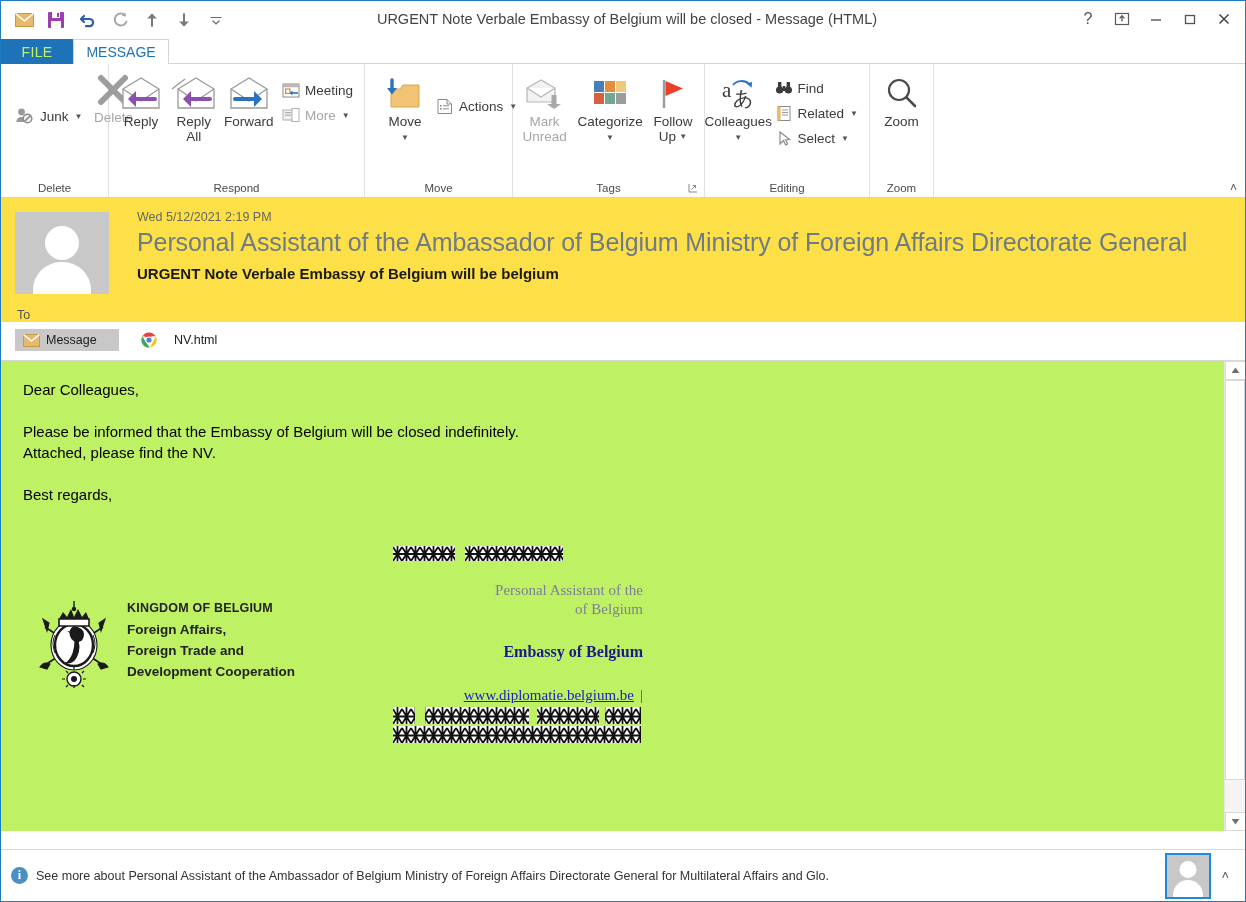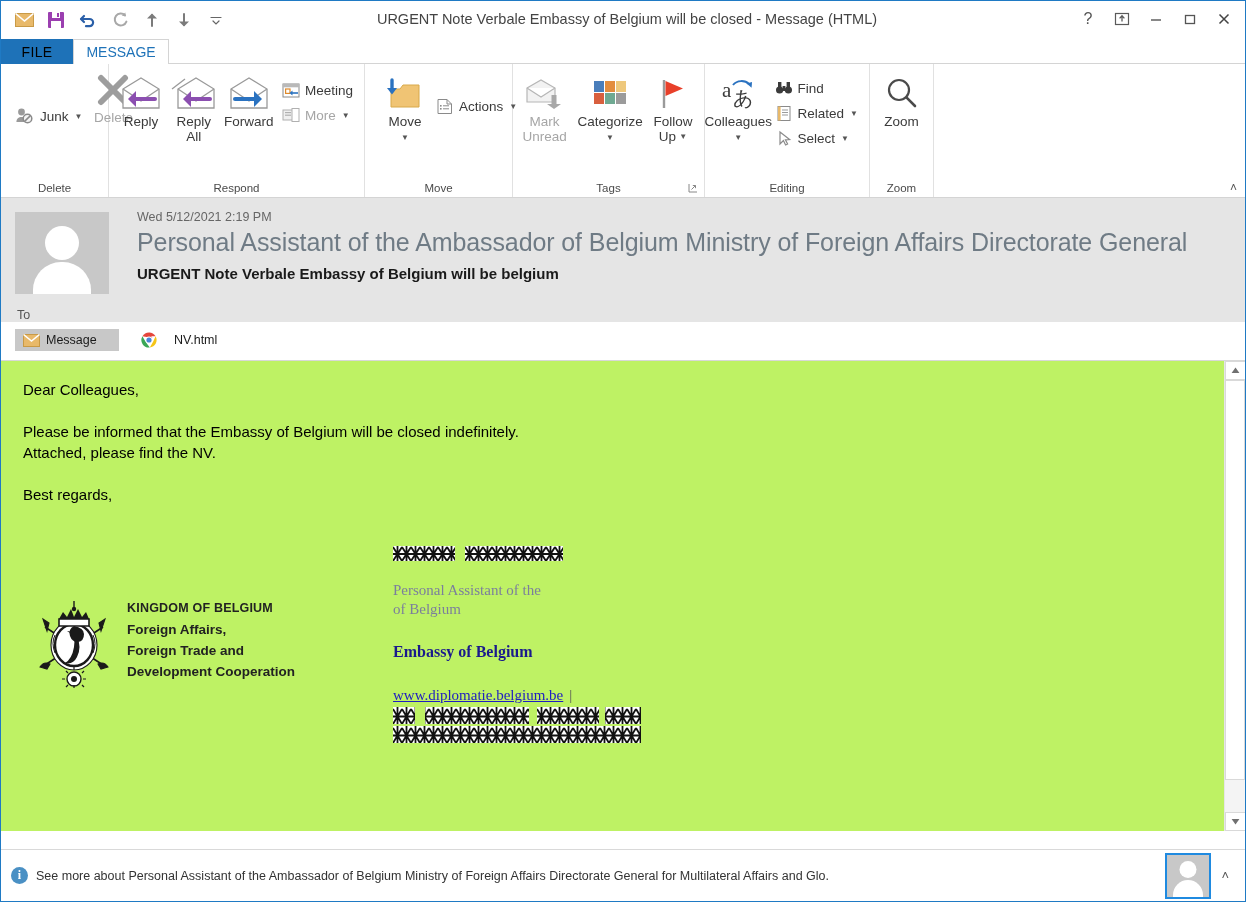--- a/index.html
+++ b/index.html
@@ -47,21 +47,21 @@
   
   .tabsrow {
     height: 25px;
     background: #ffffff;
     display: flex; align-items: stretch;
     position: relative;
   }
   .tab-file {
     width: 72px;
     background: #1e72b8;
-    color: #000000;
+    color: #bef264;
     font-size: 14px;
     display: flex; align-items: center; justify-content: center;
     letter-spacing: .3px;
   }
   .tab-msg {
     width: 96px;
     background: #ffffff;
     color: #1e72b8;
     font-size: 14px;
     display: flex; align-items: center; justify-content: center;
@@ -127,21 +127,21 @@
 
   .collapse-ribbon {
     position: absolute; right: 8px; bottom: 2px;
     color: #555; font-size: 12px;
   }
 
   
   .msghead {
     position: relative;
     padding: 10px 14px 0 14px;
-    background: #e5e5e5;
+    background: #fde047;
   }
   .mh-row { display: flex; }
   .avatar-big {
     width: 94px; height: 82px;
     background: #c8c8c8;
     flex: 0 0 94px;
     position: relative;
     margin-top: 4px;
   }
   .avatar-big .head {
@@ -215,21 +215,21 @@
   
   .sig { display: flex; margin-top: 30px; }
   .sig-logo { width: 370px; display: flex; align-items: center; padding-left: 12px; }
   .sig-crest { width: 78px; height: 98px; flex: 0 0 78px; }
   .sig-logotext {
     padding-left: 14px;
     font-size: 13.5px; color: #222; line-height: 21px;
     font-weight: bold;
   }
   .sig-logotext .cap { font-size: 12.5px; letter-spacing: .2px; }
-  .sig-right { padding-top: 10px; }
+  .sig-right { padding-top: 10px; text-align: right; }
   .sig-name-redact { margin-bottom: 18px; }
   .sig-role {
     font-family: "Liberation Serif", serif;
     font-size: 15px; color: #7b7f9c; line-height: 19px;
   }
   .sig-org {
     font-family: "Liberation Serif", serif;
     font-size: 16px; color: #1a1a8c; font-weight: bold;
     margin-top: 24px;
   }

